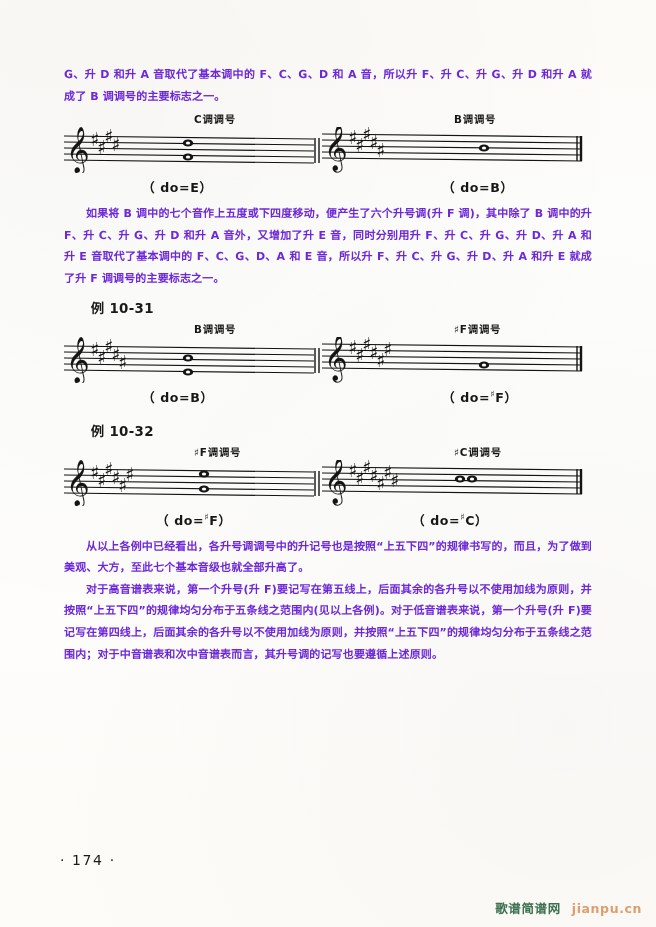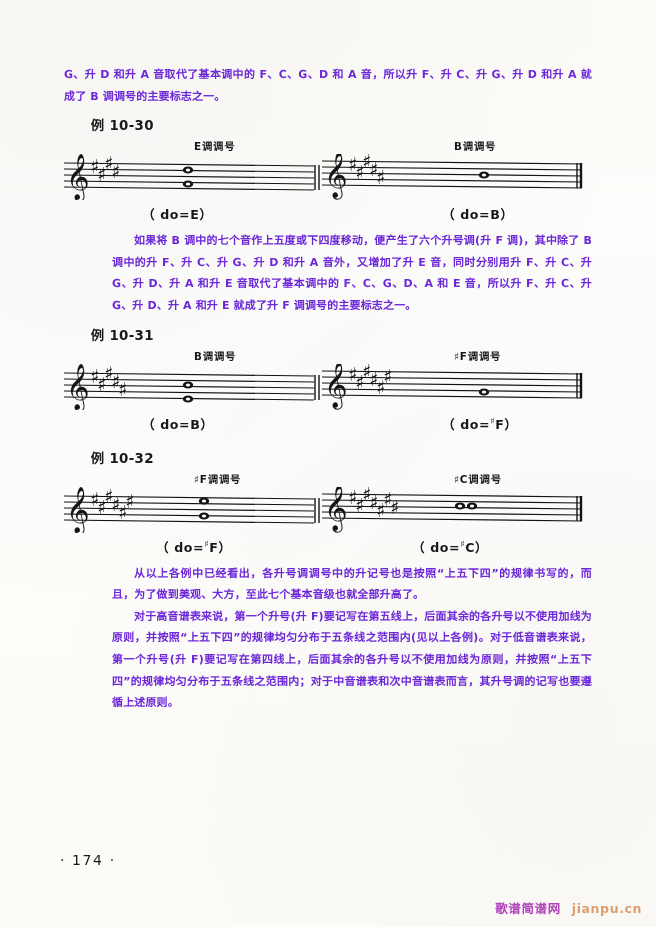--- a/index.html
+++ b/index.html
@@ -46,21 +46,21 @@
     font-size: 11px;
     line-height: 21.6px;
     text-align: justify;
     text-justify: inter-ideograph;
     letter-spacing: 0.15px;
     color: #6d28d9;
     margin: 0;
     font-weight: 600;
     text-rendering: geometricPrecision;
   }
-  .para.indent { text-indent: 2em; margin-left: 48px; }
+  .para.indent { text-indent: 2em; }
   .para + .para { margin-top: 0px; }
 
   .ex-label {
     font-size: 13.4px;
     font-weight: 700;
     color: #191919;
     margin: 7px 0 0 0;
     text-indent: 2em;
     letter-spacing: 0.3px;
   }
@@ -113,35 +113,34 @@
   }
   .watermark {
     position: absolute;
     right: 14px;
     top: 898px;
     font-size: 12.5px;
     letter-spacing: 0.6px;
     white-space: nowrap;
     opacity: 0.82;
   }
-  .watermark .cn { color: #a21caf; font-weight: 700; text-align: right; }
+  .watermark .cn { color: #14532d; font-weight: 700; text-align: right; }
   .watermark .en { color: #d98a50; font-weight: 700; margin-left: 11px; }
 </style>
 </head>
 <body>
 
 <div class="page">
   <div class="content">
 
     <p class="para">G、升 D 和升 A 音取代了基本调中的 F、C、G、D 和 A 音，所以升 F、升 C、升 G、升 D 和升 A 就成了 B 调调号的主要标志之一。</p>
 
-    <p class="ex-label">例 10-30</p>
 
     <div class="example">
-      <div class="sys-title" style="left:130px; top:0px;">E调调号</div>
+      <div class="sys-title" style="left:130px; top:0px;">C调调号</div>
       <div class="sys-title" style="left:390px; top:0px;">B调调号</div>
 
       <div class="staffwrap">
         <svg width="520" height="46" viewBox="0 0 520 46" xmlns="http://www.w3.org/2000/svg">
           <g class="stafflines" stroke="#141414" stroke-width="1.15">
             <line x1="0" y1="9" x2="250" y2="12"></line>
             <line x1="0" y1="15" x2="250" y2="18"></line>
             <line x1="0" y1="21" x2="250" y2="24"></line>
             <line x1="0" y1="27" x2="250" y2="30"></line>
             <line x1="0" y1="33" x2="250" y2="36"></line>

